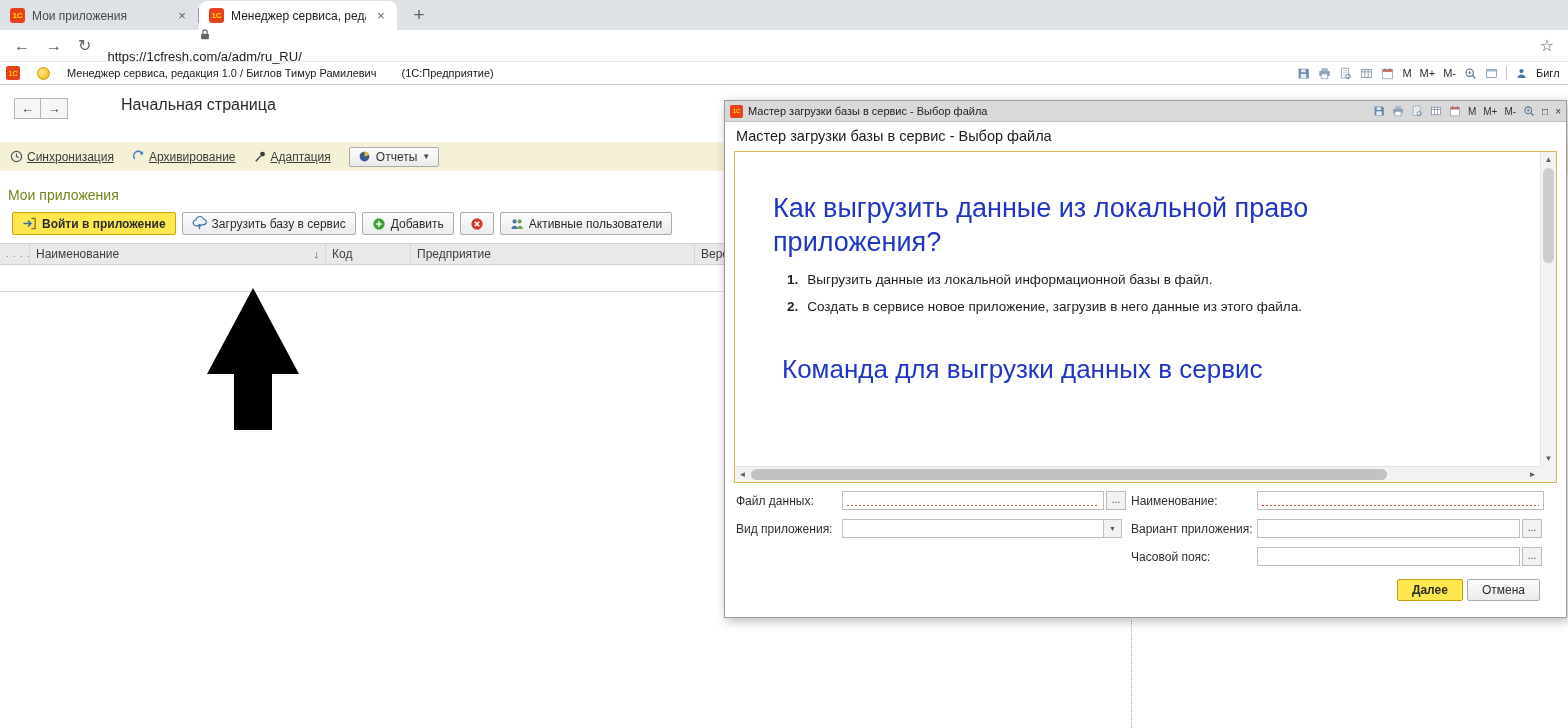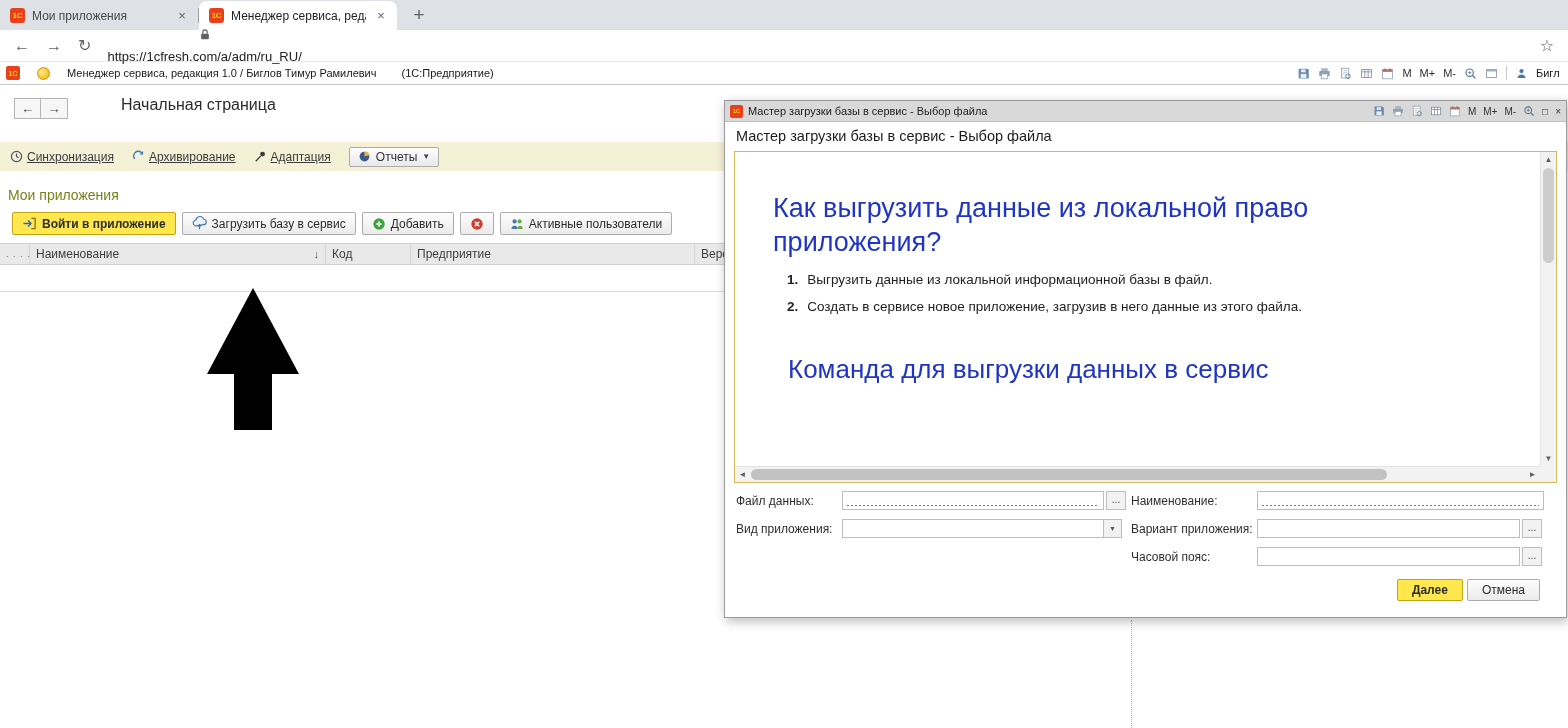--- a/index.html
+++ b/index.html
@@ -100,21 +100,21 @@
   .dlg-heading { position:absolute; top:27px; left:11px; font-size:14.5px; color:#1c1c1c; }
 
   .helpbox { position:absolute; top:50px; left:9px; width:823px; height:332px;
              border:1px solid #d8b85a; background:#fff; }
   .help-content { position:absolute; top:0; left:0; right:16px; bottom:16px; overflow:hidden;
                   padding:40px 10px 0 38px; }
   .help-h1 { font-size:27px; color:#1f35c4; margin:0; font-weight:400; line-height:1.25; width:700px; }
   .help-p { font-size:13.5px; color:#1e1e1e; margin:24px 0 0; white-space:nowrap; }
   .help-li { display:flex; gap:9px; font-size:13.5px; margin-top:12px; padding-left:14px; white-space:nowrap; }
   .help-num { font-weight:bold; }
-  .help-h2 { font-size:26px; color:#1f35c4; margin:40px 15px 0; font-weight:400; white-space:nowrap; }
+  .help-h2 { font-size:26px; color:#1f35c4; margin:40px 9px 0; font-weight:400; white-space:nowrap; }
   .help-p2 { font-size:13.5px; color:#1e1e1e; margin:10px 0 0; white-space:nowrap; }
 
   .vscroll { position:absolute; top:0; right:0; bottom:16px; width:16px; background:#f2f2f2;
              border-left:1px solid #e3e3e3; }
   .scroll-arr { position:absolute; left:0; width:100%; height:15px; font-size:8px; color:#606060;
                 text-align:center; line-height:15px; }
   .vthumb { position:absolute; top:16px; left:2px; right:2px; height:95px; background:#cdcdcd; border-radius:6px; }
   .hscroll { position:absolute; left:0; right:16px; bottom:0; height:16px; background:#f2f2f2;
              border-top:1px solid #e3e3e3; }
   .hscroll .scroll-arr { width:15px; height:100%; line-height:16px; }

